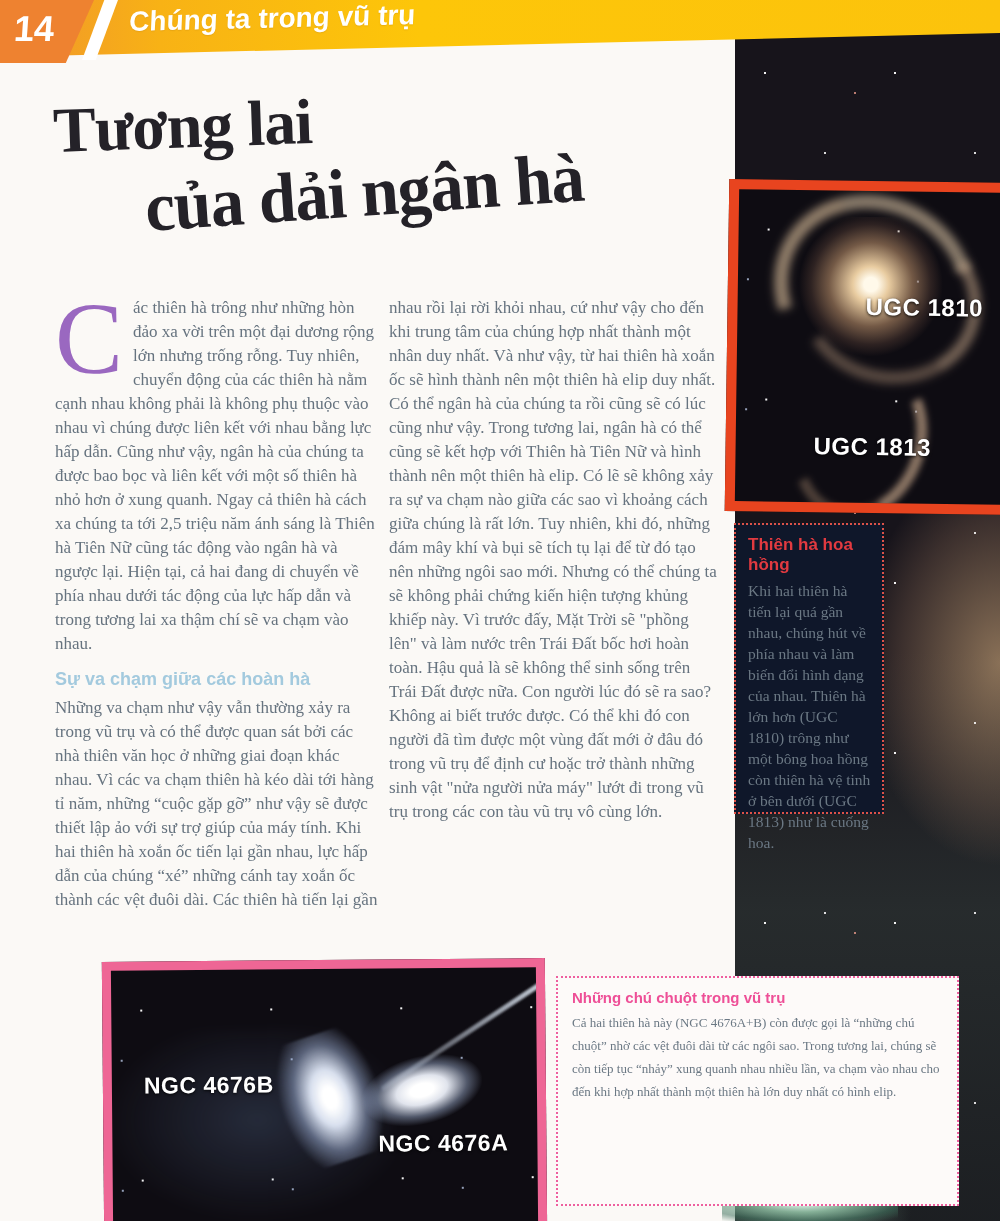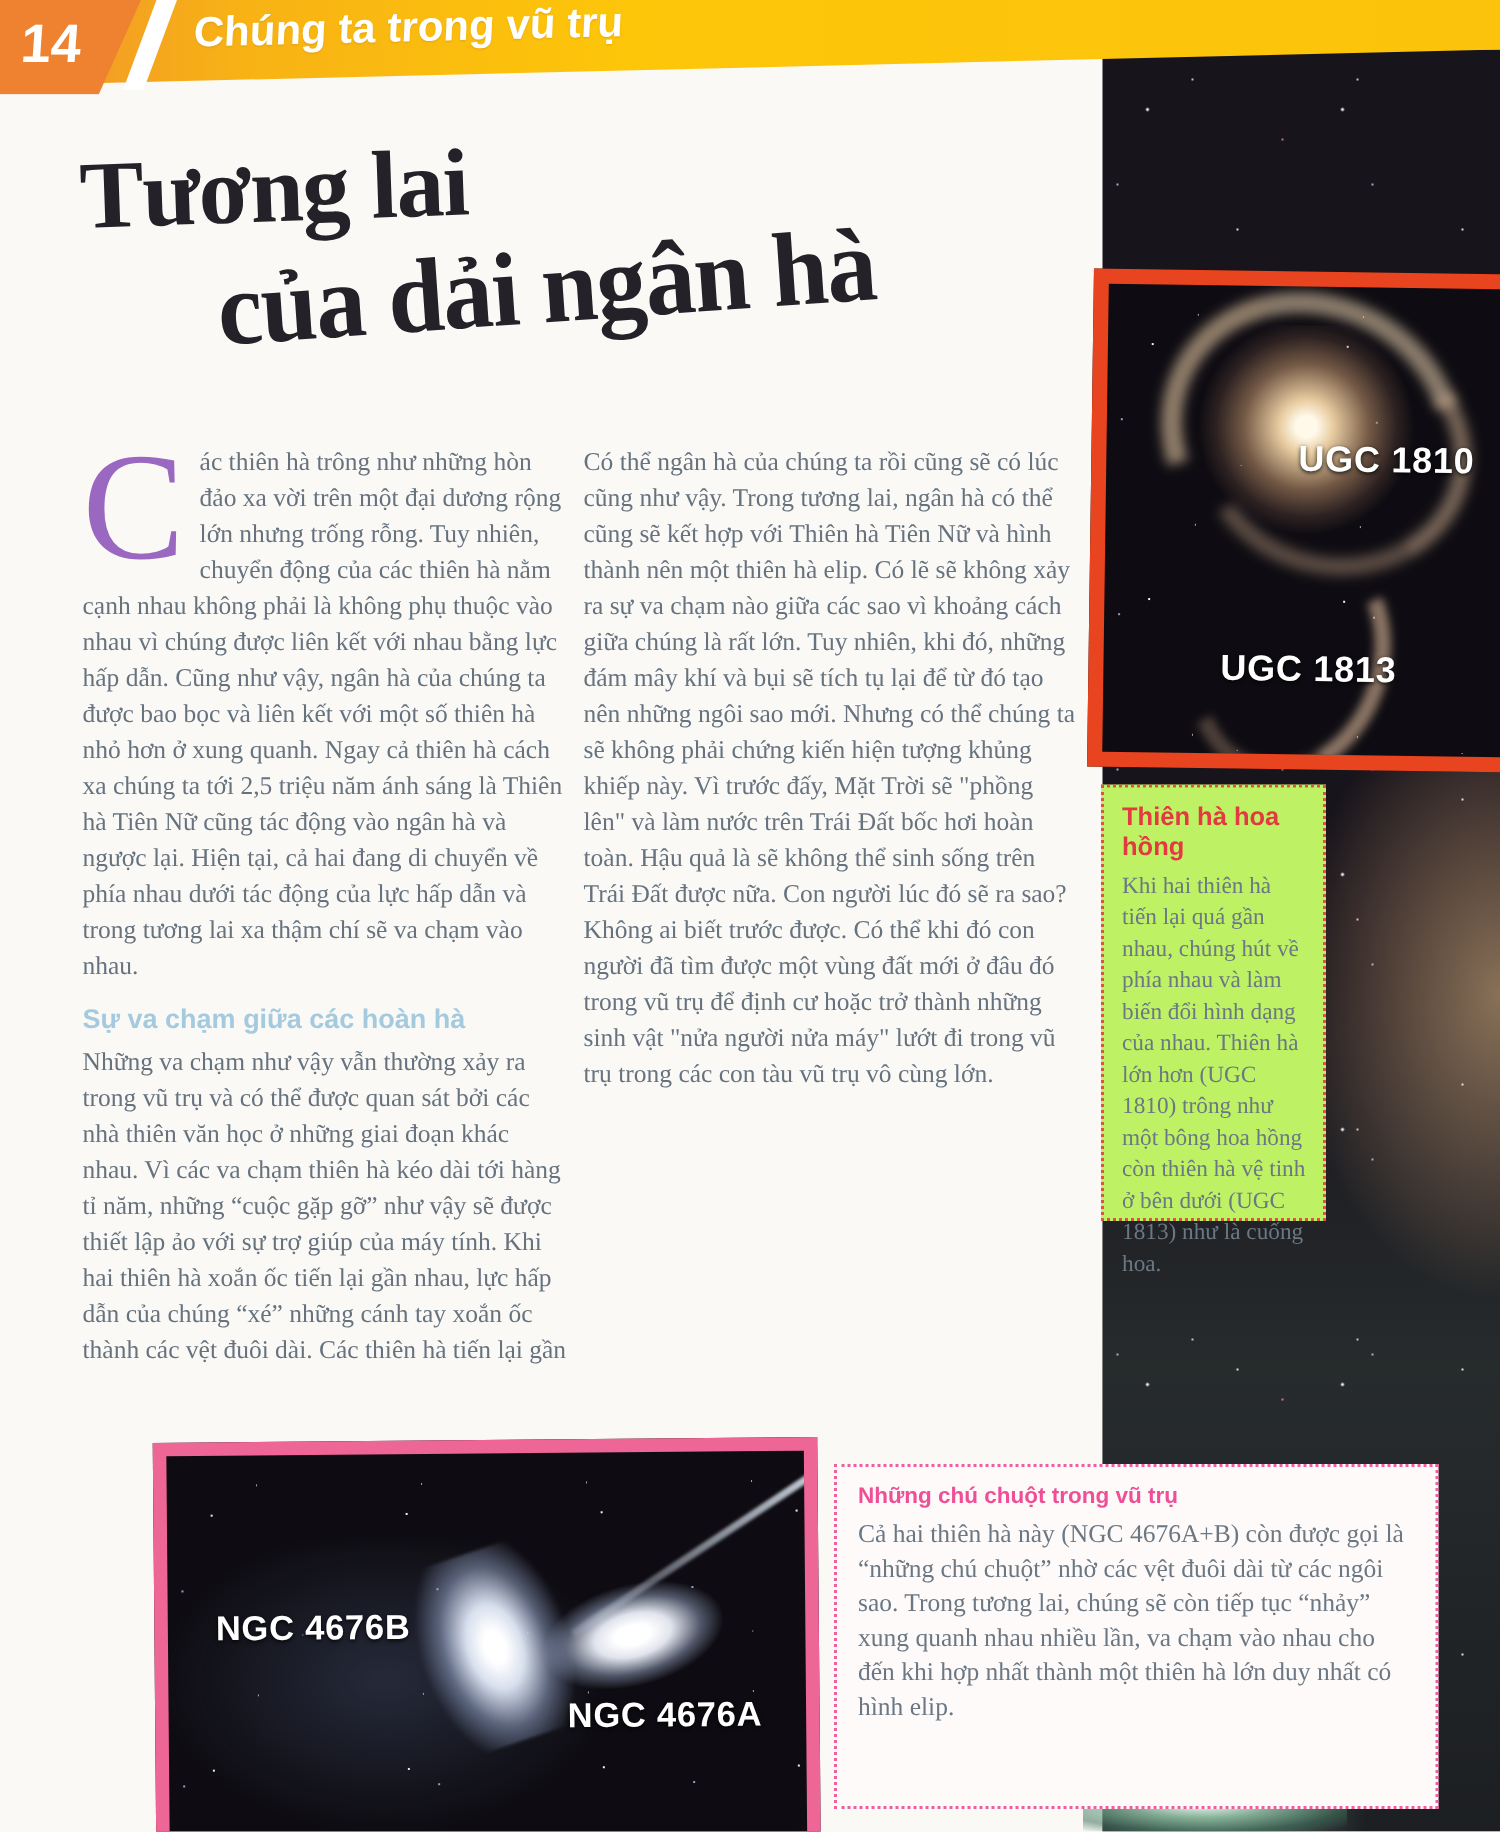--- a/index.html
+++ b/index.html
@@ -125,31 +125,31 @@
   .mice-blob-a{position:absolute;left:230px;top:72px;width:160px;height:100px;
     background:radial-gradient(ellipse 55px 30px at 50% 50%, #ffffff 0 12px, rgba(242,246,255,.92) 26px, rgba(182,202,238,.4) 46px, transparent 62px);
     transform:rotate(-14deg);}
   .mice-tail{position:absolute;left:270px;top:118px;width:200px;height:5px;
     background:linear-gradient(90deg, rgba(220,235,255,.15), rgba(232,242,255,.85));
     transform:rotate(-33deg);transform-origin:0 50%;filter:blur(1px);}
   .mice-label-b{left:32px;top:102px;font-size:23px;}
   .mice-label-a{left:266px;top:162px;font-size:23px;}
 
   
-  .sidebar{box-sizing:border-box;position:absolute;z-index:5;background:#bef264;}
+  .sidebar{box-sizing:border-box;position:absolute;z-index:5;background:#0f172a;}
   .rose-box{left:734px;top:523px;width:150px;height:291px;border:2px dotted #dd5248;
     padding:10px 8px 8px 12px;}
   .rose-box .sb-head{font-family:"Liberation Sans",sans-serif;font-weight:bold;font-size:17px;
     color:#e23a40;margin:0 0 5px 0;}
   .rose-box .sb-body{font-size:15.5px;line-height:21px;color:#6b7884;}
   .mice-box{left:556px;top:976px;width:403px;height:230px;border:2px dotted #ee5f9e;
     background:#fdfaf9;padding:11px 14px;}
   .mice-box .sb-head{font-family:"Liberation Sans",sans-serif;font-weight:bold;font-size:15px;
     color:#ee4f97;margin:0 0 5px 0;}
-  .mice-box .sb-body{font-size:17px;line-height:23px;color:#6b7884;}
+  .mice-box .sb-body{font-size:13px;line-height:23px;color:#6b7884;}
 </style>
 </head>
 <body>
 
 <div class="star-strip"></div>
 <div class="green-glow"></div>
 
 <div class="header-bar"></div>
 <div class="header-slash"></div>
 <div class="page-num-box">
@@ -160,20 +160,21 @@
 <div class="title-line1">Tương lai</div>
 <div class="title-line2">của dải ngân hà</div>
 
 <div class="col col1">
   <p><span class="dropcap">C</span><span>ác thiên hà trông như những hòn đảo xa vời trên một đại dương rộng lớn nhưng trống rỗng. Tuy nhiên, chuyển động của các thiên hà nằm cạnh nhau không phải là không phụ thuộc vào nhau vì chúng được liên kết với nhau bằng lực hấp dẫn. Cũng như vậy, ngân hà của chúng ta được bao bọc và liên kết với một số thiên hà nhỏ hơn ở xung quanh. Ngay cả thiên hà cách xa chúng ta tới 2,5 triệu năm ánh sáng là Thiên hà Tiên Nữ cũng tác động vào ngân hà và ngược lại. Hiện tại, cả hai đang di chuyển về phía nhau dưới tác động của lực hấp dẫn và trong tương lai xa thậm chí sẽ va chạm vào nhau.</span></p>
   <div class="subhead">Sự va chạm giữa các hoàn hà</div>
   <p>Những va chạm như vậy vẫn thường xảy ra trong vũ trụ và có thể được quan sát bởi các nhà thiên văn học ở những giai đoạn khác nhau. Vì các va chạm thiên hà kéo dài tới hàng tỉ năm, những “cuộc gặp gỡ” như vậy sẽ được thiết lập ảo với sự trợ giúp của máy tính. Khi hai thiên hà xoắn ốc tiến lại gần nhau, lực hấp dẫn của chúng “xé” những cánh tay xoắn ốc thành các vệt đuôi dài. Các thiên hà tiến lại gần</p>
 </div>
 
 <div class="col col2">
+  <p>nhau rồi lại rời khỏi nhau, cứ như vậy cho đến khi trung tâm của chúng hợp nhất thành một nhân duy nhất. Và như vậy, từ hai thiên hà xoắn ốc sẽ hình thành nên một thiên hà elip duy nhất.</p>
   <p>Có thể ngân hà của chúng ta rồi cũng sẽ có lúc cũng như vậy. Trong tương lai, ngân hà có thể cũng sẽ kết hợp với Thiên hà Tiên Nữ và hình thành nên một thiên hà elip. Có lẽ sẽ không xảy ra sự va chạm nào giữa các sao vì khoảng cách giữa chúng là rất lớn. Tuy nhiên, khi đó, những đám mây khí và bụi sẽ tích tụ lại để từ đó tạo nên những ngôi sao mới. Nhưng có thể chúng ta sẽ không phải chứng kiến hiện tượng khủng khiếp này. Vì trước đấy, Mặt Trời sẽ "phồng lên" và làm nước trên Trái Đất bốc hơi hoàn toàn. Hậu quả là sẽ không thể sinh sống trên Trái Đất được nữa. Con người lúc đó sẽ ra sao? Không ai biết trước được. Có thể khi đó con người đã tìm được một vùng đất mới ở đâu đó trong vũ trụ để định cư hoặc trở thành những sinh vật "nửa người nửa máy" lướt đi trong vũ trụ trong các con tàu vũ trụ vô cùng lớn.</p>
 </div>
 
 <div class="photo rose-photo">
   <div class="rose-arm1"></div>
   <div class="rose-arm2"></div>
   <div class="rose-core"></div>
   <div class="rose-tail"></div>
   <div class="photo-label rose-label-1">UGC 1810</div>
   <div class="photo-label rose-label-2">UGC 1813</div>

